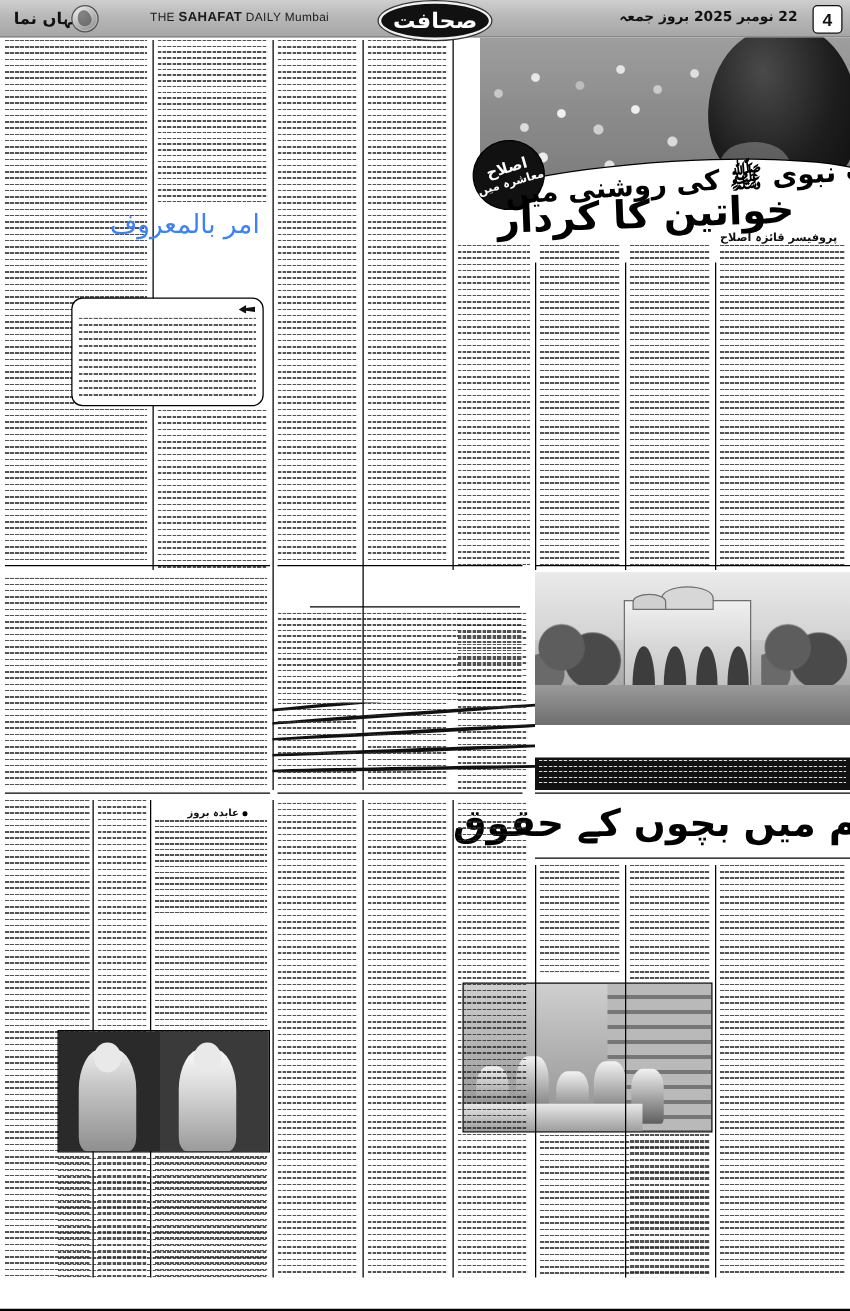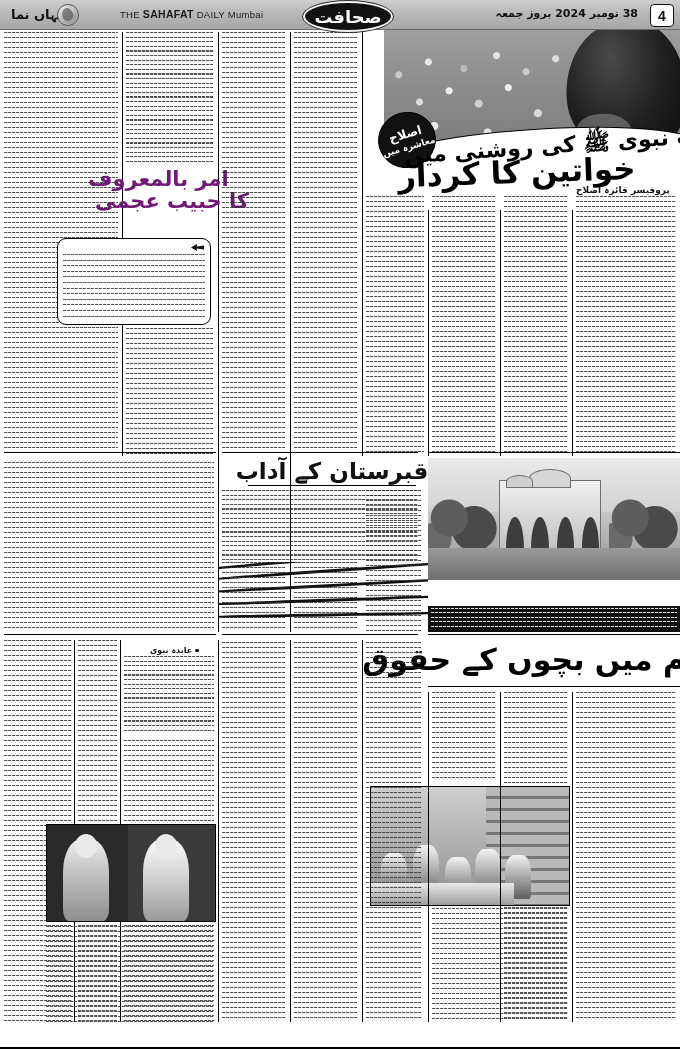--- a/index.html
+++ b/index.html
@@ -94,21 +94,21 @@
     background-image:repeating-linear-gradient(
       to bottom,
       #333 0px, #333 1.1px,
       rgba(255,255,255,0) 1.1px, rgba(255,255,255,0) 5.6px);
   }
   .vrule{position:absolute;background:#000;width:1px;}
   .hrule{position:absolute;background:#000;height:1px;}
 
   
   .hl{
-    position:absolute;direction:rtl;font-weight:bold;color:#701a75;
+    position:absolute;direction:rtl;font-weight:normal;color:#3b82f6;
     line-height:1.05;white-space:nowrap;
   }
   .hl-left-1{left:88px;top:168px;font-size:21px;letter-spacing:-1px;}
   .hl-left-2{left:95px;top:190px;font-size:21px;letter-spacing:-1px;}
   .hl-left-3{left:120px;top:214px;font-size:21px;letter-spacing:-1px;margin-top:26px;}
 
   
   .pullbox{
     position:absolute;left:57px;top:238px;width:152px;height:85px;
     border:1.4px solid #000;border-radius:9px;background:#fff;
@@ -338,42 +338,41 @@
 
 <div class="page">
 
   <div class="masthead">
     <div class="mh-left-urdu">جہاں نما</div>
     <div class="mh-globe"></div>
     <div class="mh-english"><span>THE </span><b>SAHAFAT</b><span> DAILY Mumbai</span></div>
     <div class="mh-logo">
         <span>صحافت</span>
       </div>
-    <div class="mh-date">38 نومبر 2024 بروز جمعہ</div>
+    <div class="mh-date">22 نومبر 2025 بروز جمعہ</div>
     <div class="mh-pageno">4</div>
   </div>
 
   <div class="vrule" style="left:122px;top:32px;height:424px;"></div>
   <div class="vrule" style="left:218px;top:32px;height:600px;"></div>
   <div class="vrule" style="left:290px;top:32px;height:600px;"></div>
   <div class="vrule" style="left:362px;top:32px;height:424px;"></div>
   <div class="vrule" style="left:428px;top:196px;height:260px;"></div>
   <div class="vrule" style="left:500px;top:196px;height:260px;"></div>
   <div class="vrule" style="left:572px;top:196px;height:260px;"></div>
 
   <div class="col" style="left:4px;top:32px;width:114px;height:424px;">
     <div class="body-lines"></div>
   </div>
 
   <div class="col" style="left:126px;top:32px;width:88px;height:130px;">
     <div class="body-lines dense"></div>
   </div>
 
   <div class="hl hl-left-1">امر بالمعروف</div>
-  <div class="hl hl-left-2">کا حبیب عجمی</div>
   <div class="hl hl-left-3">پر اثر</div>
 
   <div class="pullbox">
     <div class="marker"></div>
     <div class="inner">
       <div class="body-lines loose" style="margin-top:9px;height:66px;"></div>
     </div>
   </div>
 
   <div class="col" style="left:126px;top:328px;width:88px;height:128px;">
@@ -415,21 +414,20 @@
     <div class="body-lines"></div>
   </div>
   <div class="col" style="left:366px;top:196px;width:58px;height:258px;">
     <div class="body-lines"></div>
   </div>
 
   <div class="hrule" style="left:4px;top:452px;width:212px;"></div>
   <div class="hrule" style="left:222px;top:452px;width:196px;"></div>
   <div class="hrule" style="left:428px;top:452px;width:252px;"></div>
 
-  <div class="hl-qab">قبرستان کے آداب</div>
   <div class="qab-kicker"></div>
   <div class="col" style="left:222px;top:490px;width:196px;height:72px;">
     <div class="body-lines dense"></div>
   </div>
   <div class="ribbon">
     <i style="top:8px;transform:rotate(-5deg);"></i>
     <i style="top:18px;transform:rotate(-4deg);"></i>
     <i style="top:30px;transform:rotate(-3deg);"></i>
     <i style="top:42px;transform:rotate(-2deg);"></i>
     <i style="top:54px;transform:rotate(-1deg);"></i>
@@ -501,21 +499,21 @@
   <div class="col" style="left:366px;top:642px;width:56px;height:380px;">
     <div class="body-lines"></div>
   </div>
   <div class="col" style="left:294px;top:642px;width:64px;height:380px;">
     <div class="body-lines"></div>
   </div>
   <div class="col" style="left:222px;top:642px;width:64px;height:380px;">
     <div class="body-lines"></div>
   </div>
 
-  <div class="byline" style="left:150px;top:646px;"><span class="dot"></span><span>عابدہ نبوی</span></div>
+  <div class="byline" style="left:150px;top:646px;"><span class="dot"></span><span>عابدہ بروز</span></div>
   <div class="col" style="left:124px;top:656px;width:90px;height:78px;">
     <div class="body-lines dense"></div>
   </div>
   <div class="col" style="left:4px;top:640px;width:68px;height:382px;">
     <div class="body-lines"></div>
   </div>
   <div class="vrule" style="left:74px;top:640px;height:382px;"></div>
   <div class="vrule" style="left:120px;top:640px;height:382px;"></div>
 
 

